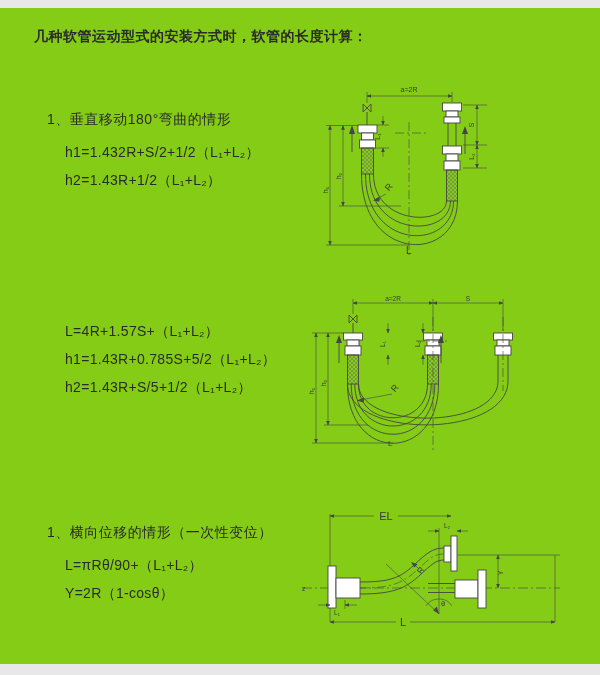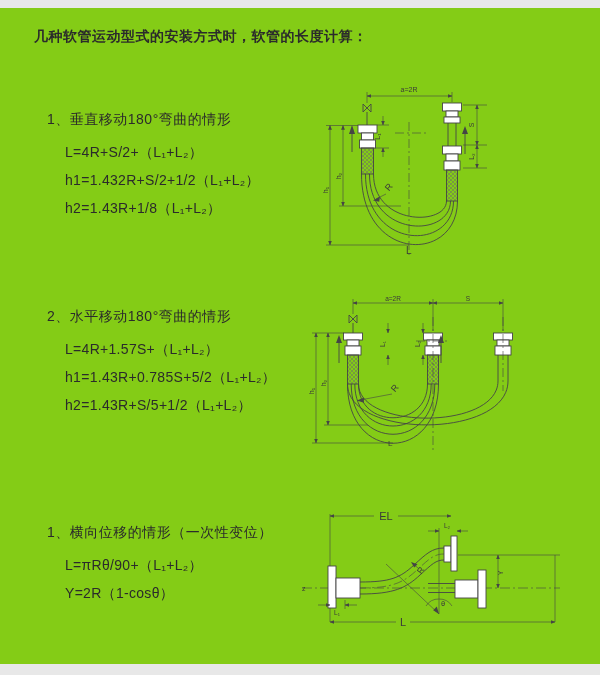--- a/index.html
+++ b/index.html
@@ -29,28 +29,26 @@
 </head>
 <body>
 
 <div class="page">
 
   <div class="title">几种软管运动型式的安装方式时，软管的长度计算：</div>
 
   <div class="section" id="sec1">
     <div class="heading">1、垂直移动180°弯曲的情形</div>
     <div class="formulas">
-      <div class="formula">L=4R+S/2+（L₁+L₂）</div>
       <div class="formula">h1=1.432R+S/2+1/2（L₁+L₂）</div>
-      <div class="formula">h2=1.43R+1/8（L₁+L₂）</div>
+      <div class="formula">h2=1.43R+1/2（L₁+L₂）</div>
     </div>
   </div>
 
   <div class="section" id="sec2">
-    <div class="heading">2、水平移动180°弯曲的情形</div>
     <div class="formulas">
       <div class="formula">L=4R+1.57S+（L₁+L₂）</div>
       <div class="formula">h1=1.43R+0.785S+5/2（L₁+L₂）</div>
       <div class="formula">h2=1.43R+S/5+1/2（L₁+L₂）</div>
     </div>
   </div>
 
   <div class="section" id="sec3">
     <div class="heading">1、横向位移的情形（一次性变位）</div>
     <div class="formulas">

